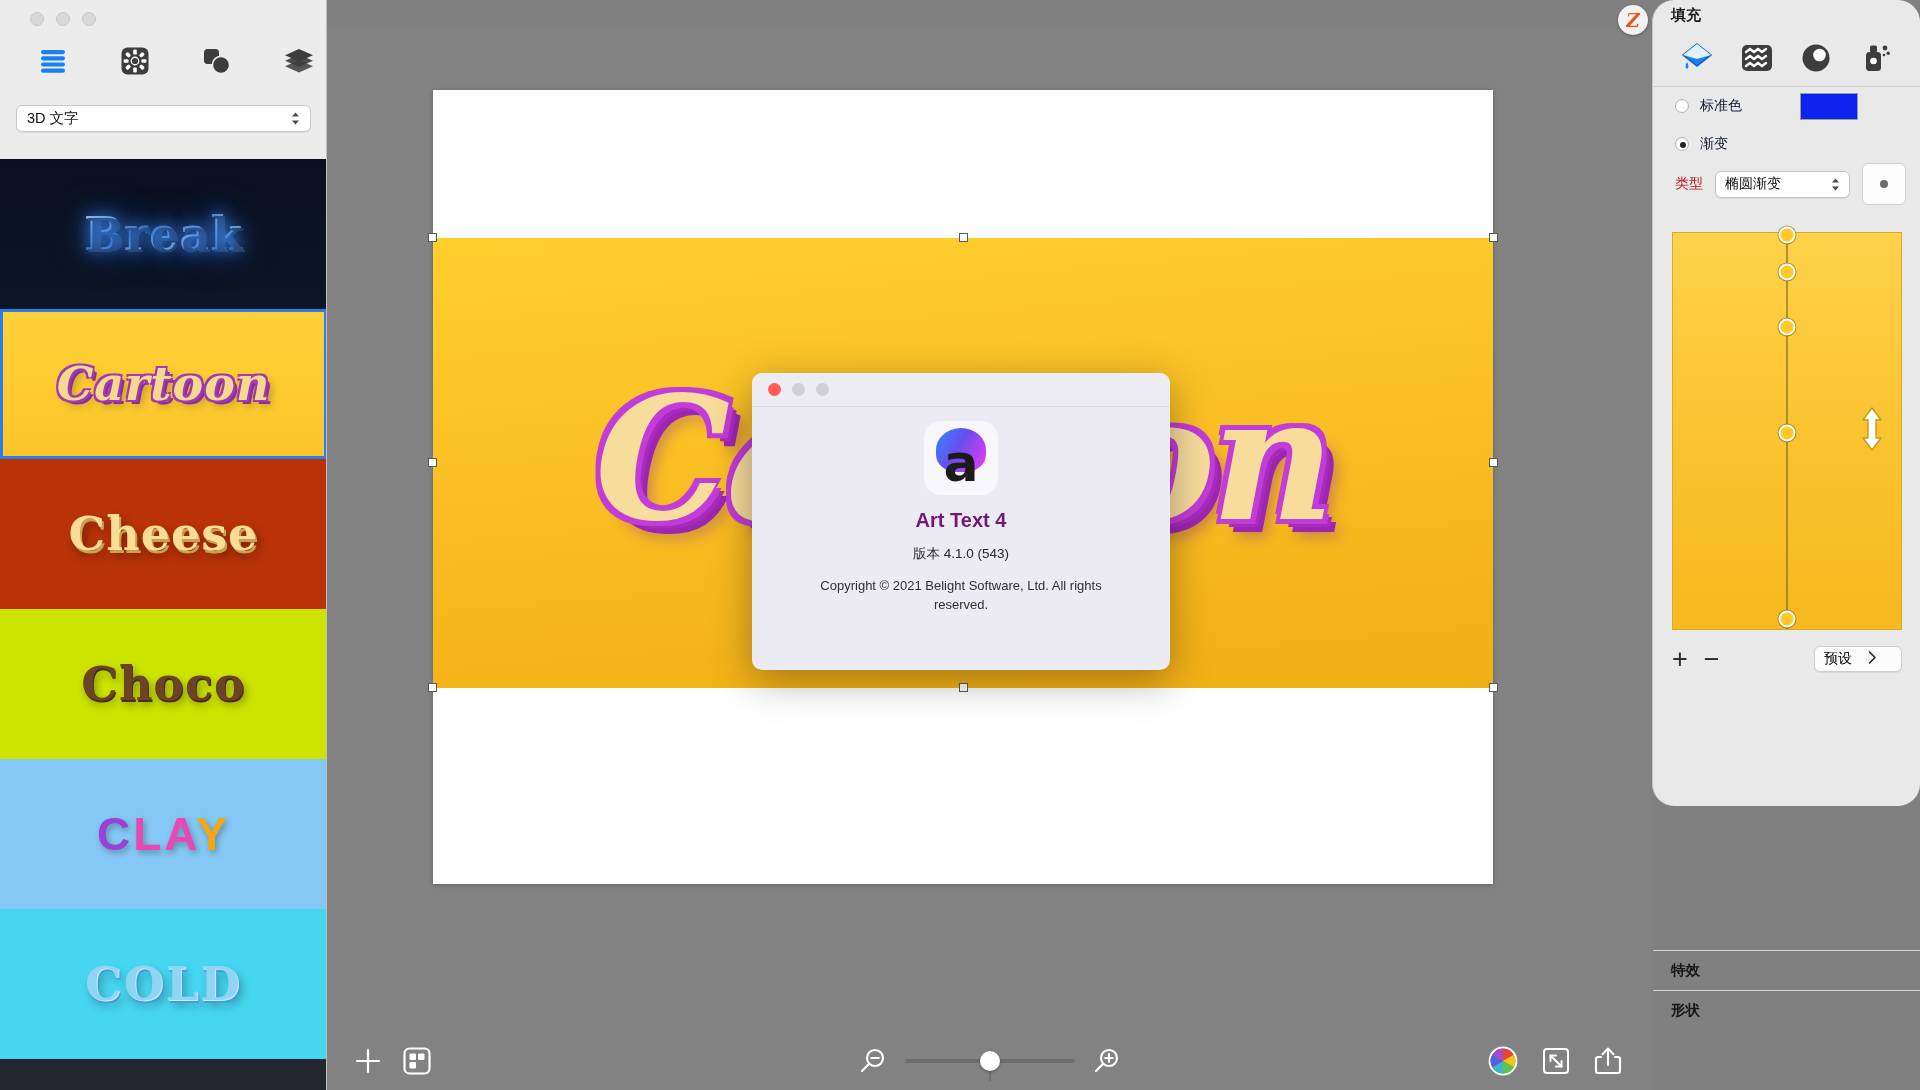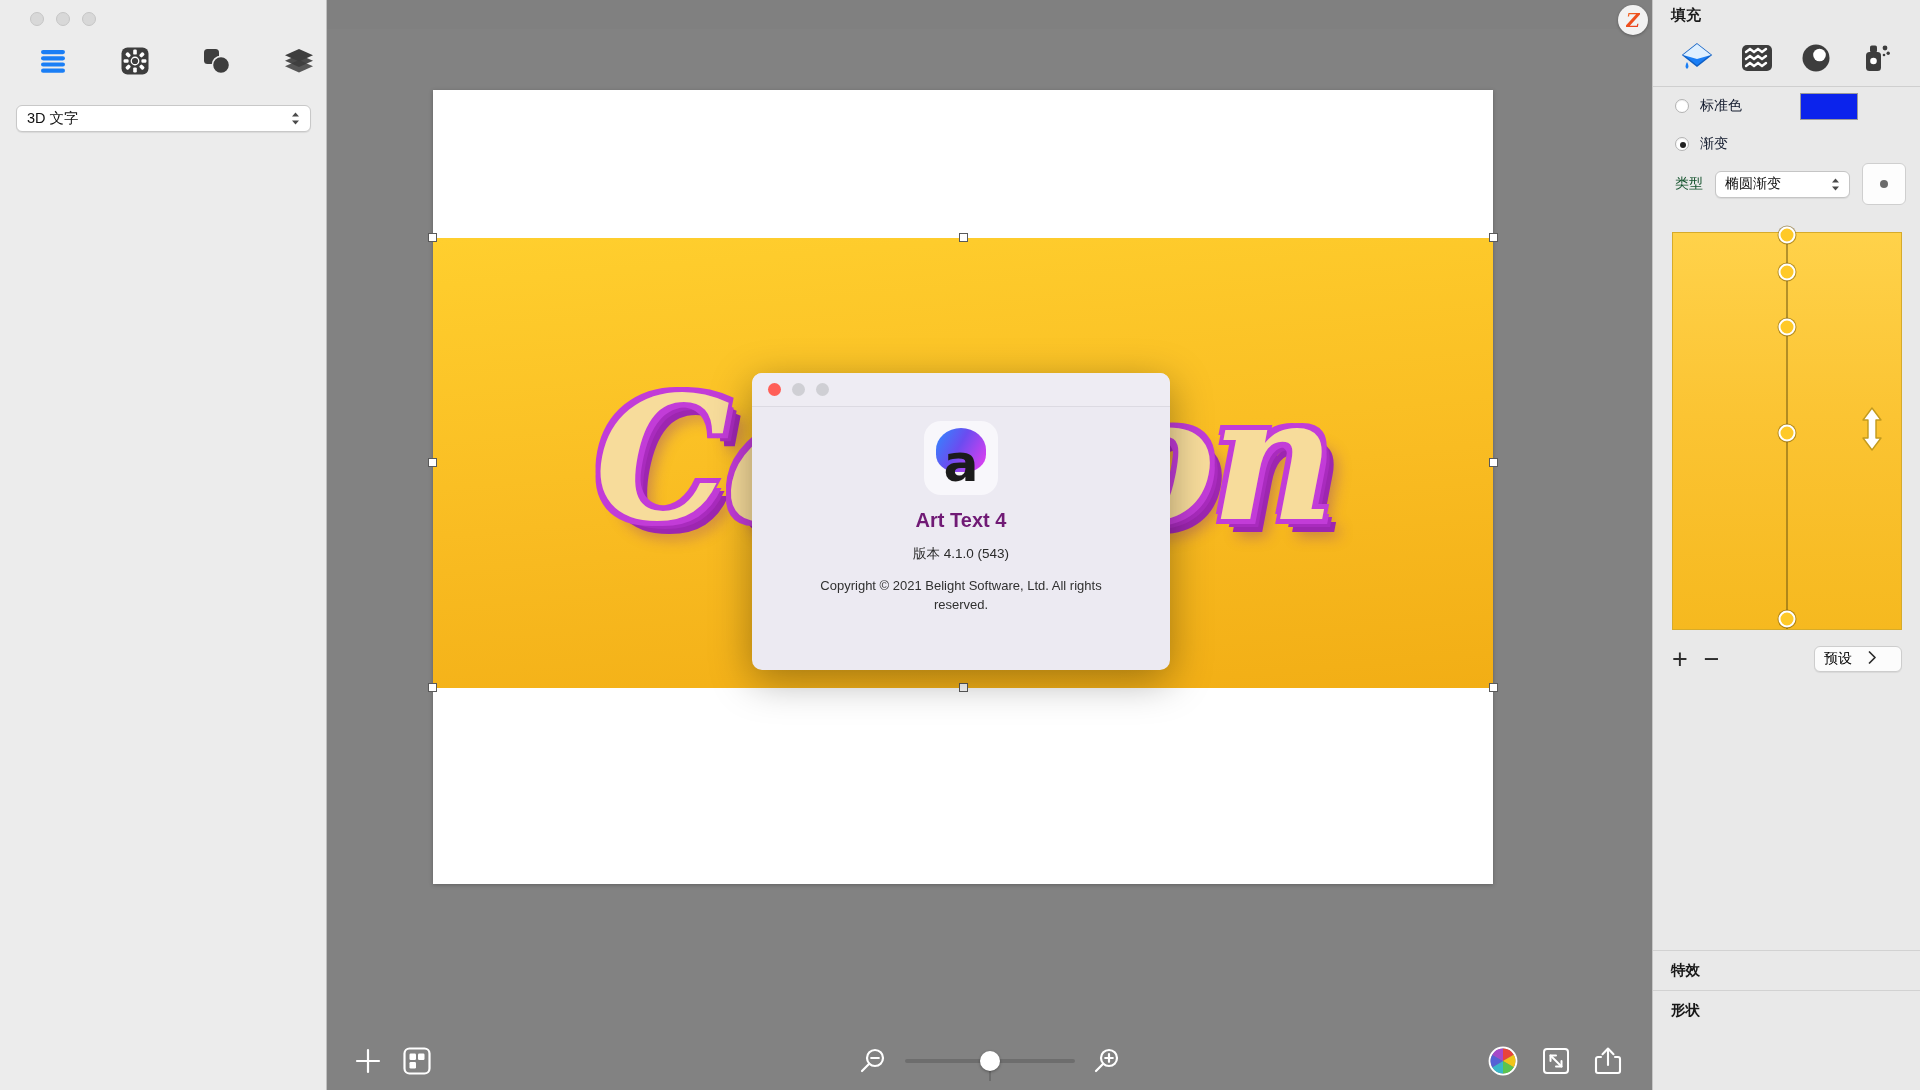--- a/index.html
+++ b/index.html
@@ -127,36 +127,36 @@
   #about .logo .grad { position:absolute; left:12px; top:7px; width:50px; height:44px; border-radius:50% 50% 40% 40%;
       background:linear-gradient(120deg,#2e8bff 0%,#6b4cf0 45%,#ec3df0 100%); }
   #about .logo .glyph { position:relative; z-index:2; font-family:"DejaVu Sans",sans-serif; font-weight:bold;
       font-size:52px; color:#1b1b1b; line-height:1; margin-top:10px; }
   #about .title { margin-top:14px; font-size:20px; font-weight:bold; color:#701a75; }
   #about .version { margin-top:13px; font-size:13.5px; color:#2a2a2a; }
   #about .copyright { margin-top:14px; font-size:13px; color:#303030; text-align:center; line-height:1.45; width:300px; }
 
   
   #inspector {
-    position:absolute; right:0; top:0; width:268px; height:1090px;
-    background:#e9e9e9; border-left:1px solid #c6c6c6;
+    position:absolute; right:0; top:0; width:268px; height:806px;
+    background:#e9e9e9; border-left:1px solid #c6c6c6;border-radius:22px;
   }
   #insp-head { height:30px; display:flex; align-items:center; padding-left:18px; font-size:15px; font-weight:bold; color:#1a1a1a; }
   #insp-tabs { height:56px; display:flex; align-items:center; justify-content:space-around; padding:0 14px; }
   .itab { width:42px; height:42px; display:flex; align-items:center; justify-content:center; cursor:pointer; border-radius:6px; }
   .insp-sep { height:1px; background:#cfcfcf; }
 
   .radio-row { display:flex; align-items:center; padding:0 0 0 22px; height:38px; font-size:14px; color:#0f172a; cursor:pointer; }
   .radio { width:14px; height:14px; border-radius:50%; background:#fff; border:1px solid #b2b2b2; margin-right:11px; position:relative; flex:none;
       box-shadow:inset 0 1px 1px rgba(0,0,0,.06); }
   .radio.on::after { content:""; position:absolute; left:3.5px; top:3.5px; width:6px; height:6px; border-radius:50%; background:#222; }
   .swatch { width:58px; height:27px; background:#0b23ec; border:1px solid #9a9a9a; margin-left:58px; cursor:pointer; }
 
   .type-row { display:flex; align-items:center; padding:0 14px 0 22px; height:42px; gap:12px; }
-  .type-label { font-size:14px; color:#14532d; }
+  .type-label { font-size:14px; color:#b91c1c; }
   .dropdown { flex:1; height:27px; background:#fff; border:1px solid #c5c5c5; border-radius:6px;
       display:flex; align-items:center; padding:0 9px; font-size:14px; color:#0f0f0f; cursor:pointer;
       box-shadow:0 1px 1px rgba(0,0,0,.07);gap:28px; }
   .dropdown .chev { margin-left:auto; display:flex; flex-direction:column; gap:2px; }
   .dot-btn { width:44px; height:42px; background:#fdfdfd; border:1px solid #cfcfcf; border-radius:6px;
       display:flex; align-items:center; justify-content:center; cursor:pointer; }
   .dot-btn i { width:8px; height:8px; border-radius:50%; background:#6b6b6b; display:block; }
 
   #grad-editor {
     position:absolute; left:19px; top:232px; width:230px; height:398px;
@@ -262,20 +262,41 @@
     <div class="preset-select">
       <span>3D 文字</span>
       <span class="chev">
         <svg width="9" height="13" viewBox="0 0 9 13">
           <path d="M4.5 0.5 L8 4.4 L1 4.4 Z" fill="#4a4a4a"></path>
           <path d="M4.5 12.5 L8 8.6 L1 8.6 Z" fill="#4a4a4a"></path>
         </svg>
       </span>
     </div>
 
+    <div id="preset-list">
+        <div class="preset-item p-break">
+          <div class="pl">Break</div>
+        </div>
+        <div class="preset-item p-cartoon selected">
+          <div class="pl">Cartoon</div>
+        </div>
+        <div class="preset-item p-cheese">
+          <div class="pl">Cheese</div>
+        </div>
+        <div class="preset-item p-choco">
+          <div class="pl">Choco</div>
+        </div>
+        <div class="preset-item p-clay">
+          <div class="pl"><span>C</span><span>L</span><span>A</span><span>Y</span></div>
+        </div>
+        <div class="preset-item p-cold">
+          <div class="pl">COLD</div>
+        </div>
+        <div class="preset-item p-dark"></div>
+      </div>
   </div>
 
 
   <div id="canvas-area">
     <div id="page">
       <div id="artboard">
         <div id="cartoon-text">Cartoon</div>
       </div>
       <div class="handle" style="left:-5px;  top:143px;"></div>
       <div class="handle" style="left:526px; top:143px;"></div>

